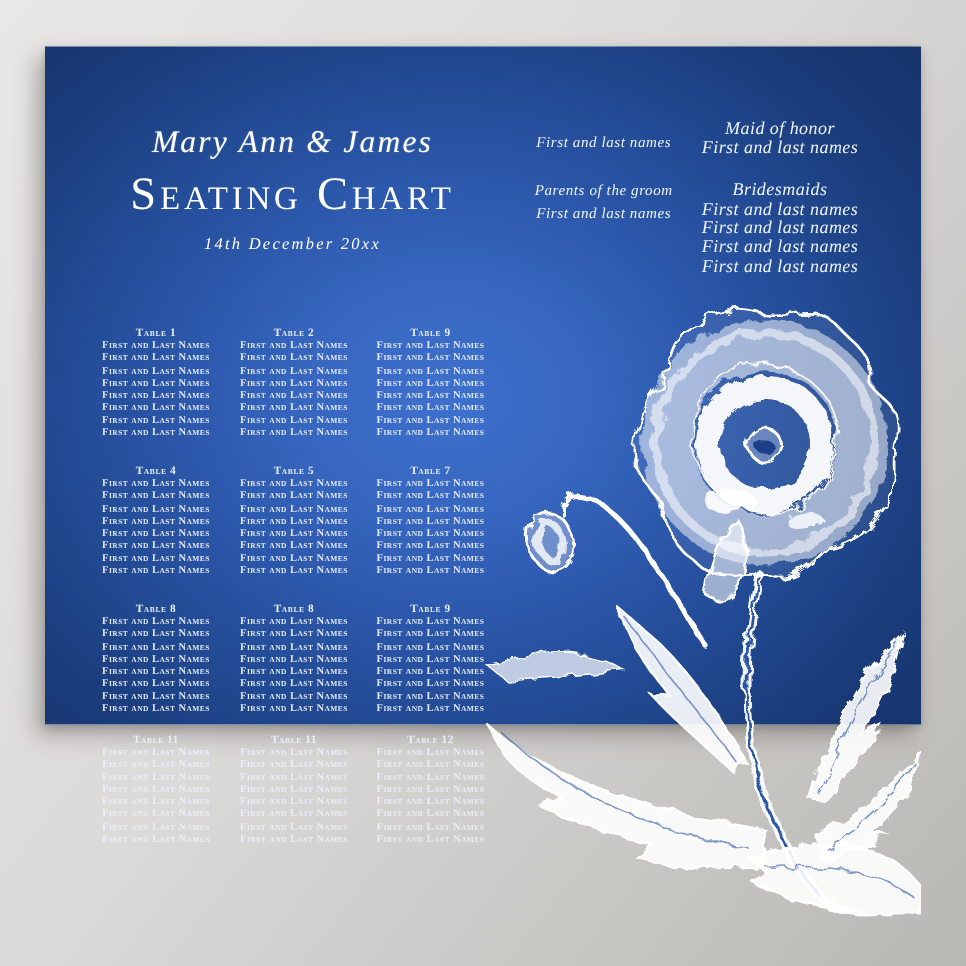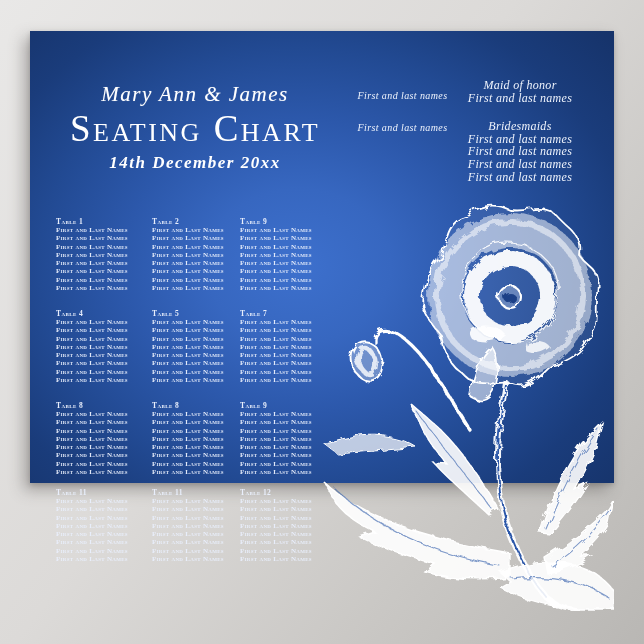--- a/index.html
+++ b/index.html
@@ -7,32 +7,32 @@
     background:linear-gradient(128deg,#e9e8e7 0%,#dcdad8 45%,#c9c7c4 75%,#b9b7b4 100%);
     font-family:"Liberation Serif","DejaVu Serif",serif;}
   .poster{position:absolute;left:30px;top:31px;width:584px;height:452px;
     background:radial-gradient(ellipse 420px 350px at 46% 52%,
       #3d70cd 0%, #3767c0 22%, #2c58ab 42%, #224a93 62%, #1a3c7b 80%, #16336a 100%);
     box-shadow:-6px 7px 14px rgba(95,92,88,.45), 0 2px 5px rgba(0,0,0,.18);}
   .flower{position:absolute;left:0;top:0;width:584px;height:580px;pointer-events:none;}
   .header{position:absolute;left:0;top:50px;width:330px;text-align:center;color:#ffffff;}
   .couple{font-style:italic;font-size:21px;line-height:26px;letter-spacing:1.5px;
     text-shadow:0 0 1px rgba(255,255,255,.4);}
-  .title{font-variant:small-caps;font-size:37px;line-height:36px;letter-spacing:2.5px;margin-top:4px;}
-  .date{font-style:italic;font-size:17px;line-height:20px;letter-spacing:1.5px;margin-top:6px;font-weight:bold;}
+  .title{font-variant:small-caps;font-size:31px;line-height:36px;letter-spacing:2.5px;margin-top:4px;}
+  .date{font-style:italic;font-size:11px;line-height:20px;letter-spacing:1.5px;margin-top:6px;}
   .honor-col{position:absolute;text-align:center;color:#eef3fc;font-style:italic;}
   .honor-left{left:305px;top:57px;width:135px;}
   .honor-right{left:415px;top:48px;width:150px;}
   .honor-left .honor-group{margin-bottom:17px;}
   .honor-right .honor-group{margin-bottom:16px;}
   .honor-left .honor-title,.honor-left .honor-name{font-size:10px;line-height:15px;letter-spacing:.4px;}
   .honor-right .honor-title,.honor-right .honor-name{font-size:12px;line-height:12.6px;letter-spacing:.3px;}
   .tables{position:absolute;left:26px;top:186px;display:grid;
     grid-template-columns:96px 88px 94px;grid-template-rows:92px 92px 87px 76px;
-    color:#e9effc;text-align:left;font-variant:small-caps;}
+    color:#e9effc;text-align:center;font-variant:small-caps;}
   .table-label{font-size:7.5px;line-height:9px;font-weight:bold;letter-spacing:.4px;}
   .guest-line{font-size:7px;line-height:8.3px;font-weight:bold;letter-spacing:.3px;opacity:.96;}
 </style>
 </head>
 <body>
 
 <div class="scene">
   <div class="poster">
 
     <svg class="flower" viewBox="0 0 584 580" xmlns="http://www.w3.org/2000/svg">
@@ -102,20 +102,21 @@
       <div class="couple">Mary Ann &amp; James</div>
       <div class="title">Seating Chart</div>
       <div class="date">14th December 20xx</div>
     </div>
 
     <div class="honor-col honor-left" id="honor-left">
         <div class="honor-group">
   <div class="honor-name">First and last names</div>
         </div>
         <div class="honor-group">
+    <div class="honor-title">Parents of the groom</div>
   <div class="honor-name">First and last names</div>
         </div>
       </div>
     <div class="honor-col honor-right" id="honor-right">
         <div class="honor-group">
     <div class="honor-title">Maid of honor</div>
   <div class="honor-name">First and last names</div>
         </div>
         <div class="honor-group">
     <div class="honor-title">Bridesmaids</div>

